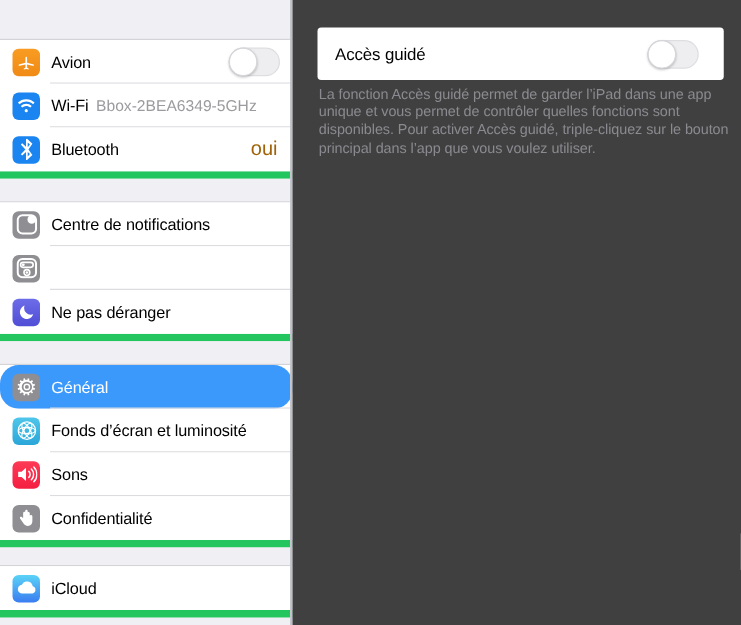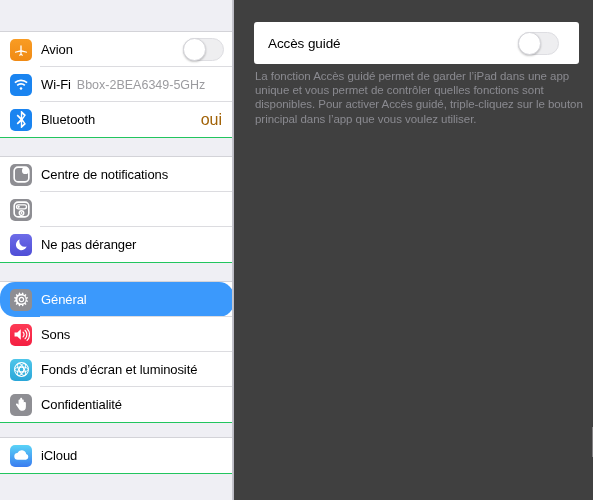--- a/index.html
+++ b/index.html
@@ -34,21 +34,21 @@
   .side-gap {
     height: 18px;
     background: #efeff4;
   }
   .side-gap.tall { height: 31px; }
   .side-gap.short { height: 14px; }
 
   .group {
     background: #ffffff;
     border-top: 1px solid #d3d3d8;
-    border-bottom: 1px solid #22c55e;
+    border-bottom: 6px solid #22c55e;
   }
 
   .row {
     position: relative;
     display: flex;
     align-items: center;
     height: 35px;
     padding-left: 10px;
     background: #ffffff;
   }
@@ -281,47 +281,47 @@
             <div class="icon-box" style="background: rgb(142, 142, 147);">
               <svg width="17" height="17" viewBox="0 0 24 24">
                 <path fill="#ffffff" d="M12 8.2a3.8 3.8 0 100 7.6 3.8 3.8 0 000-7.6zm0 6a2.2 2.2 0 110-4.4 2.2 2.2 0 010 4.4z"></path>
                 <path fill="#ffffff" d="M21.2 13.6l-1.9-.5c.05-.37.08-.73.08-1.1s-.03-.73-.08-1.1l1.9-.5-.5-1.9-1.9.5a8.2 8.2 0 00-1.1-1.9l1.4-1.4-1.4-1.4-1.4 1.4a8.2 8.2 0 00-1.9-1.1l.5-1.9-1.9-.5-.5 1.9c-.37-.05-.73-.08-1.1-.08s-.73.03-1.1.08l-.5-1.9-1.9.5.5 1.9a8.2 8.2 0 00-1.9 1.1L5.1 4.2 3.7 5.6l1.4 1.4a8.2 8.2 0 00-1.1 1.9l-1.9-.5-.5 1.9 1.9.5c-.05.37-.08.73-.08 1.1s.03.73.08 1.1l-1.9.5.5 1.9 1.9-.5a8.2 8.2 0 001.1 1.9l-1.4 1.4 1.4 1.4 1.4-1.4a8.2 8.2 0 001.9 1.1l-.5 1.9 1.9.5.5-1.9c.37.05.73.08 1.1.08s.73-.03 1.1-.08l.5 1.9 1.9-.5-.5-1.9a8.2 8.2 0 001.9-1.1l1.4 1.4 1.4-1.4-1.4-1.4a8.2 8.2 0 001.1-1.9l1.9.5.5-1.9zM12 17.8A5.8 5.8 0 1117.8 12 5.8 5.8 0 0112 17.8z"></path>
               </svg>
             </div>
             <span class="row-label">Général</span>
             <div class="divider"></div>
           </div>
           <div class="row">
-            <div class="icon-box" style="background: linear-gradient(rgb(253, 58, 85), rgb(244, 31, 65));">
-              <svg width="17" height="15" viewBox="0 0 22 19">
-                <path fill="#ffffff" d="M2 6.8v5.4h3.5l4.6 4.2V2.6L5.5 6.8H2z"></path>
-                <path fill="none" stroke="#ffffff" stroke-width="1.5" stroke-linecap="round" d="M13 6.4a4.2 4.2 0 010 6.2"></path>
-                <path fill="none" stroke="#ffffff" stroke-width="1.5" stroke-linecap="round" d="M15.6 4a7.6 7.6 0 010 11"></path>
-                <path fill="none" stroke="#ffffff" stroke-width="1.5" stroke-linecap="round" d="M18.2 1.8a11 11 0 010 15.4"></path>
-              </svg>
-            </div>
-            <span class="row-label">Sons</span>
-            <div class="divider"></div>
-          </div>
-          <div class="row">
             <div class="icon-box" style="background: linear-gradient(rgb(79, 198, 234), rgb(42, 166, 216));">
               <svg width="17" height="17" viewBox="0 0 22 22">
                 <circle cx="11" cy="11" r="9" fill="none" stroke="#ffffff" stroke-width="1.3"></circle>
                 <circle cx="11" cy="11" r="3.1" fill="none" stroke="#ffffff" stroke-width="1.3"></circle>
                 <g fill="none" stroke="#ffffff" stroke-width="1.2">
                   <ellipse cx="11" cy="11" rx="8.6" ry="3.4"></ellipse>
                   <ellipse cx="11" cy="11" rx="8.6" ry="3.4" transform="rotate(60 11 11)"></ellipse>
                   <ellipse cx="11" cy="11" rx="8.6" ry="3.4" transform="rotate(120 11 11)"></ellipse>
                 </g>
               </svg>
             </div>
             <span class="row-label">Fonds d’écran et luminosité</span>
             <div class="divider"></div>
           </div>
           <div class="row">
+            <div class="icon-box" style="background: linear-gradient(rgb(253, 58, 85), rgb(244, 31, 65));">
+              <svg width="17" height="15" viewBox="0 0 22 19">
+                <path fill="#ffffff" d="M2 6.8v5.4h3.5l4.6 4.2V2.6L5.5 6.8H2z"></path>
+                <path fill="none" stroke="#ffffff" stroke-width="1.5" stroke-linecap="round" d="M13 6.4a4.2 4.2 0 010 6.2"></path>
+                <path fill="none" stroke="#ffffff" stroke-width="1.5" stroke-linecap="round" d="M15.6 4a7.6 7.6 0 010 11"></path>
+                <path fill="none" stroke="#ffffff" stroke-width="1.5" stroke-linecap="round" d="M18.2 1.8a11 11 0 010 15.4"></path>
+              </svg>
+            </div>
+            <span class="row-label">Sons</span>
+            <div class="divider"></div>
+          </div>
+          <div class="row">
             <div class="icon-box" style="background: rgb(142, 142, 147);">
               <svg width="14" height="16" viewBox="0 0 18 20">
                 <path fill="#ffffff" d="M13.8 6.2c-.5 0-.9.2-1.2.5V4.4c0-.8-.6-1.4-1.3-1.4-.3 0-.6.1-.8.3V2.1C10.5 1.3 9.9.7 9.2.7c-.7 0-1.3.6-1.3 1.4v1.1c-.2-.2-.5-.3-.8-.3-.7 0-1.3.6-1.3 1.4v5.3L4.6 8.3c-.5-.5-1.3-.5-1.8 0-.5.5-.5 1.3 0 1.8l3.1 4.3c.9 1.7 2.6 3 4.8 3 3 0 4.6-2 4.6-5.1V7.6c0-.8-.6-1.4-1.5-1.4z"></path>
               </svg>
             </div>
             <span class="row-label">Confidentialité</span>
           </div>
         </div>
         <div class="side-gap short"></div>
         <div class="group">

